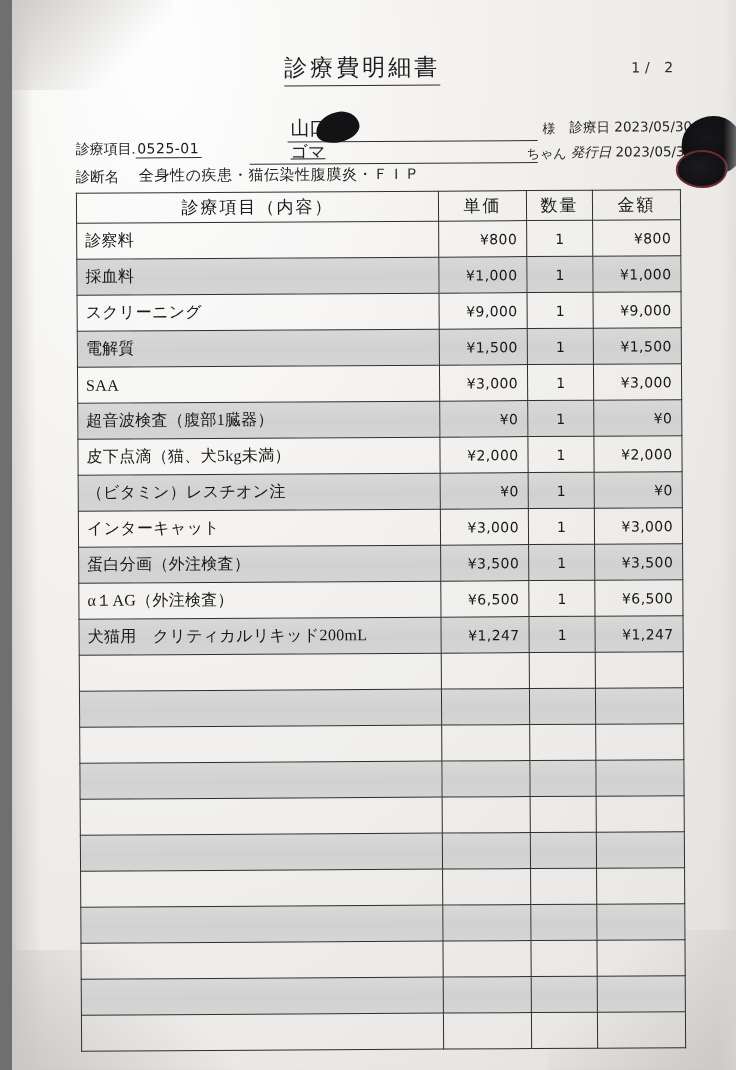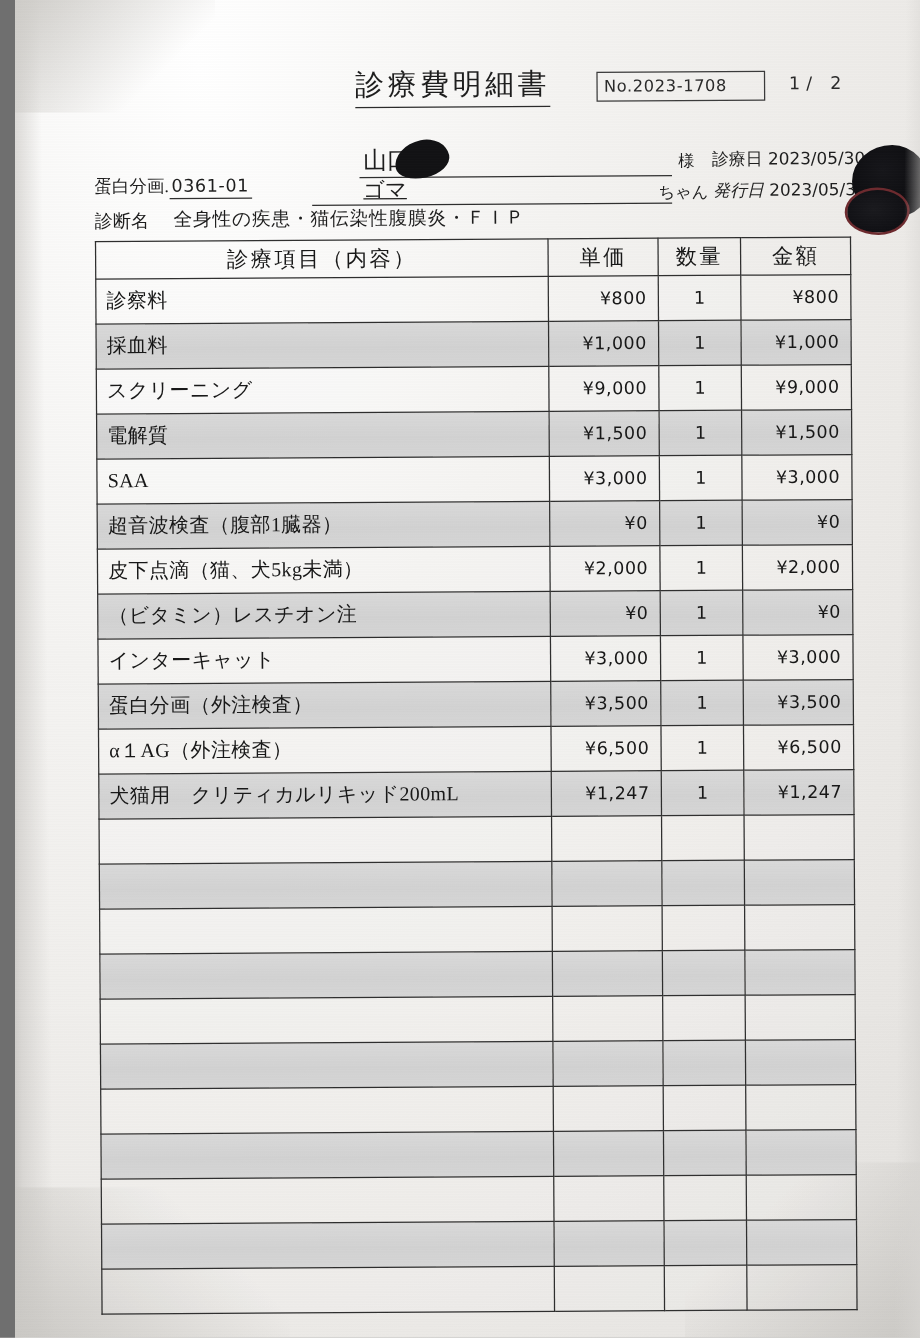--- a/index.html
+++ b/index.html
@@ -286,35 +286,34 @@
 
 <div id="paper">
   <div class="corner-shadow-tl"></div>
   <div class="corner-shadow-bl"></div>
   <div class="corner-shadow-br"></div>
 
   <div id="sheet">
 
     <div class="doc-title">診療費明細書</div>
 
-    <div class="no-box">No.2023-1708</div>
 
     <div class="page-num">1/  2</div>
 
     <div class="owner-name">山口</div>
     <div class="owner-rule"></div>
     <div class="owner-suffix">様</div>
 
     <div class="visit-date">
       <span class="lbl">診療日</span>
       <span>2023/05/30</span>
     </div>
 
     <div class="karte-no">
-      <span>蛋白分画.</span><span class="num">0361-01</span>
+      <span>診療項目.</span><span class="num">0525-01</span>
     </div>
 
     <div class="pet-name">ゴマ</div>
     <div class="pet-rule"></div>
     <div class="pet-suffix">ちゃん</div>
 
     <div class="issue-date">
       <span class="lbl">発行日</span>
       <span>2023/05/30</span>
     </div>

